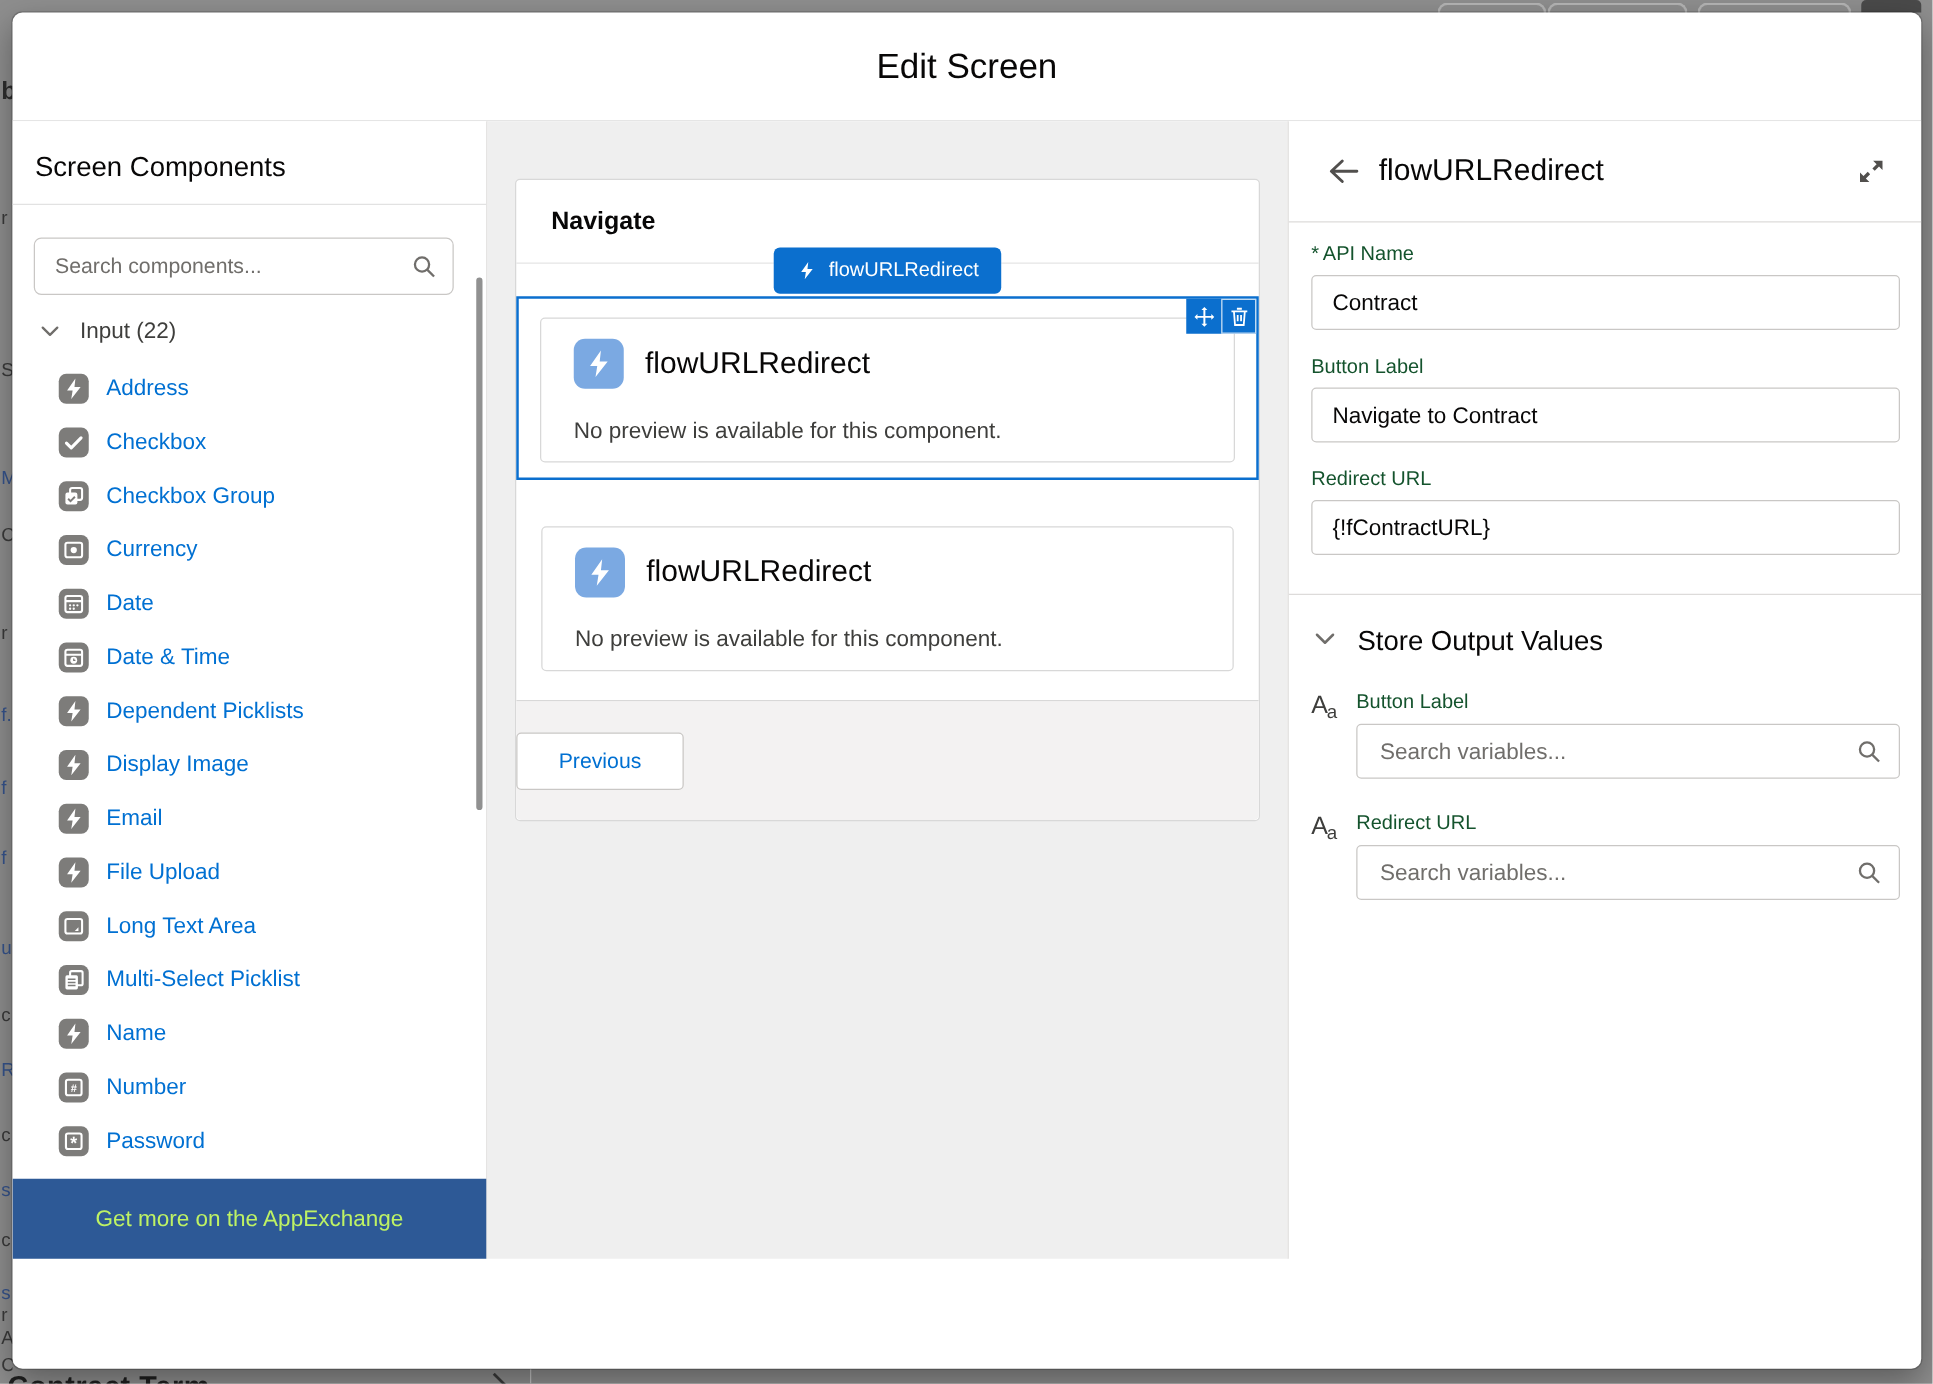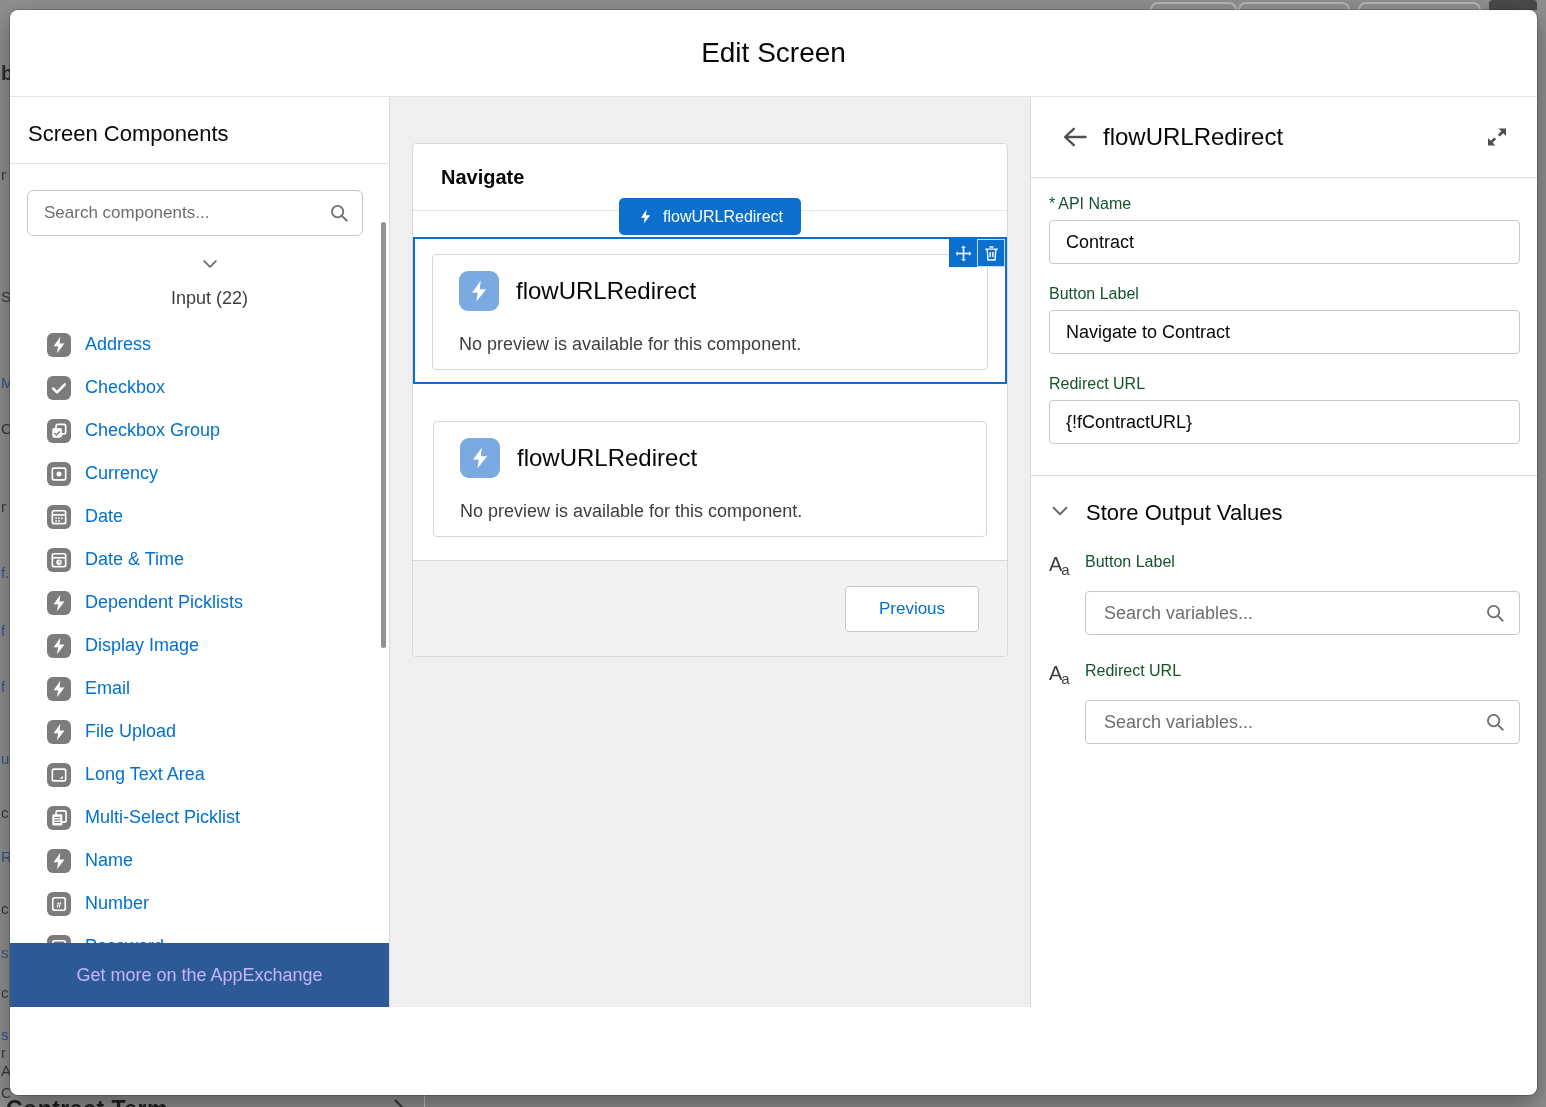--- a/index.html
+++ b/index.html
@@ -34,30 +34,30 @@
 
   
   .sidebar { width:380px; height:910px; background:#fff; border-right:1px solid #dddbda; position:relative; display:flex; flex-direction:column; }
   .sidebar-title { font-size:22px; color:#080707; padding:24px 18px 16px 18px; }
   .sidebar-hr { border:none; border-top:1px solid #e2e2e2; }
   .search-wrap { position:relative; margin:26px 27px 0 17px; }
   .search-wrap input { width:336px; height:46px; border:1px solid #c9c7c5; border-radius:6px; padding:0 44px 0 16px;
                        font-size:17px; color:#6d28d9; font-family:"Liberation Sans",sans-serif; }
   .search-wrap input::placeholder { color:#706e6b; }
   .search-icon-right { position:absolute; right:12px; top:12px; width:22px; height:22px; }
-  .section-row { display:flex; align-items:center; gap:14px; padding:18px 0 6px 20px;flex-direction:column; }
+  .section-row { display:flex; align-items:center; gap:14px; padding:18px 0 6px 20px; }
   .section-chevron { width:20px; height:20px; }
   .section-label { font-size:18px; color:#3e3e3c; }
   .sc-list { flex:1; overflow:hidden; padding-top:8px; }
   .sc-item { height:43px; display:flex; align-items:center; gap:14px; padding-left:37px; cursor:pointer; }
   .sc-icon { width:24px; height:24px; border-radius:6px; background:#7d7c7a; flex:0 0 24px; display:flex; align-items:center; justify-content:center; }
   .sc-icon svg { width:20px; height:20px; display:block; }
   .sc-label { font-size:18px; color:#0070d2; }
   .sidebar-scrollbar { position:absolute; right:3px; top:125px; width:5px; height:426px; background:#919191; border-radius:3px; }
-  .appx-bar { height:64px; background:#2d5996; color:#c4b5fd; font-size:18px; display:flex; align-items:center; justify-content:center; cursor:pointer;text-align:center; }
+  .appx-bar { height:64px; background:#2d5996; color:#bef264; font-size:18px; display:flex; align-items:center; justify-content:center; cursor:pointer;text-align:center; }
 
   
   .canvas { width:640px; height:910px; background:#efefef; position:relative; }
   .canvas-card { position:absolute; left:22px; top:46px; width:596px; height:514px; background:#fff;
                  border:1px solid #d8d8d8; border-radius:4px; display:flex; flex-direction:column; }
   .canvas-card-header { height:67px; border-bottom:1px solid #e5e5e5; display:flex; align-items:center; padding-left:28px; }
   .canvas-screen-title { font-size:20px; font-weight:bold; color:#080707; }
   .comp-tab { position:absolute; left:50%; transform:translateX(-50%); top:54px; height:37px; background:#0b6fce;
               border-radius:5px; display:flex; align-items:center; gap:9px; padding:0 18px; z-index:3;
               color:#fff; font-size:16px; cursor:pointer; box-shadow:0 0 0 1px rgba(255,255,255,.35); }
@@ -73,21 +73,21 @@
   .preview-card { border:1px solid #d8d8d8; border-radius:4px; background:#fff; padding:16px 26px; height:116px; }
   .comp-selected-wrap .preview-card { margin:15px 17px; }
   .preview-card-standalone { margin:37px 20px 0 20px; cursor:pointer; }
   .preview-title-row { display:flex; align-items:center; gap:17px; }
   .flow-icon { width:40px; height:40px; border-radius:9px; background:#7ba9e2; display:flex; align-items:center; justify-content:center; flex:0 0 40px; }
   .flow-icon svg { width:26px; height:26px; }
   .preview-title { font-size:24px; color:#080707; }
   .preview-body { margin-top:23px; font-size:18px; color:#3e3e3c; }
 
   .canvas-card-footer { margin-top:auto; height:96px; background:#f3f2f2; border-top:1px solid #d8d8d8;
-                        border-radius:0 0 4px 4px; display:flex; align-items:center; justify-content:flex-end; padding-right:28px; }
+                        border-radius:0 0 4px 4px; display:flex; align-items:center; justify-content:flex-start; padding-right:28px; }
   .btn-previous { background:#fff; border:1px solid #c9c7c5; border-radius:4px; width:134px; height:46px;
                   color:#0070d2; font-size:17px; display:flex; align-items:center; justify-content:center; cursor:pointer; }
 
   
   .panel { width:507px; height:910px; background:#fff; border-left:1px solid #dddbda; position:relative; }
   .panel-header { height:81px; border-bottom:1px solid #dddbda; display:flex; align-items:center; padding:0 28px 0 30px; }
   .panel-back { width:28px; height:28px; cursor:pointer; display:flex; align-items:center; }
   .panel-title { font-size:24px; color:#080707; margin-left:14px; }
   .panel-expand { margin-left:auto; width:24px; height:24px; cursor:pointer; }
   .panel-content { padding:17px 17px 0 18px; }
@@ -98,21 +98,21 @@
   .field + .field { margin-top:21px; }
   .panel-hr { border:none; border-top:1px solid #dddbda; margin:31px -17px 0 -18px; }
   .store-header { display:flex; gap:15px; margin-top:24px; cursor:pointer; }
   .store-chevron { width:22px; height:22px; }
   .store-title { font-size:22px; color:#080707; }
   .output-row { display:flex; margin-top:27px; }
   .aa-col { width:36px; padding-top:0; color:#3e3e3c; }
   .aa-glyph { font-size:20px; }
   .aa-glyph span { font-size:15px; position:relative; top:4px; left:-1px; }
   .output-col { flex:1; }
-  .output-search { position:relative; margin-top:20px; }
+  .output-search { position:relative; margin-top:8px; }
   .output-search input { width:100%; height:44px; border:1px solid #c9c7c5; border-radius:4px; padding:0 46px 0 18px;
                          font-size:18px; color:#080707; font-family:"Liberation Sans",sans-serif; }
   .output-search input::placeholder { color:#706e6b; }
   .output-search .search-icon-right { top:11px; right:14px; }
 </style>
 </head>
 <body>
 
 <div class="backdrop-frag-wrap">
     <span class="frag big" style="top: 62px;">b</span>

